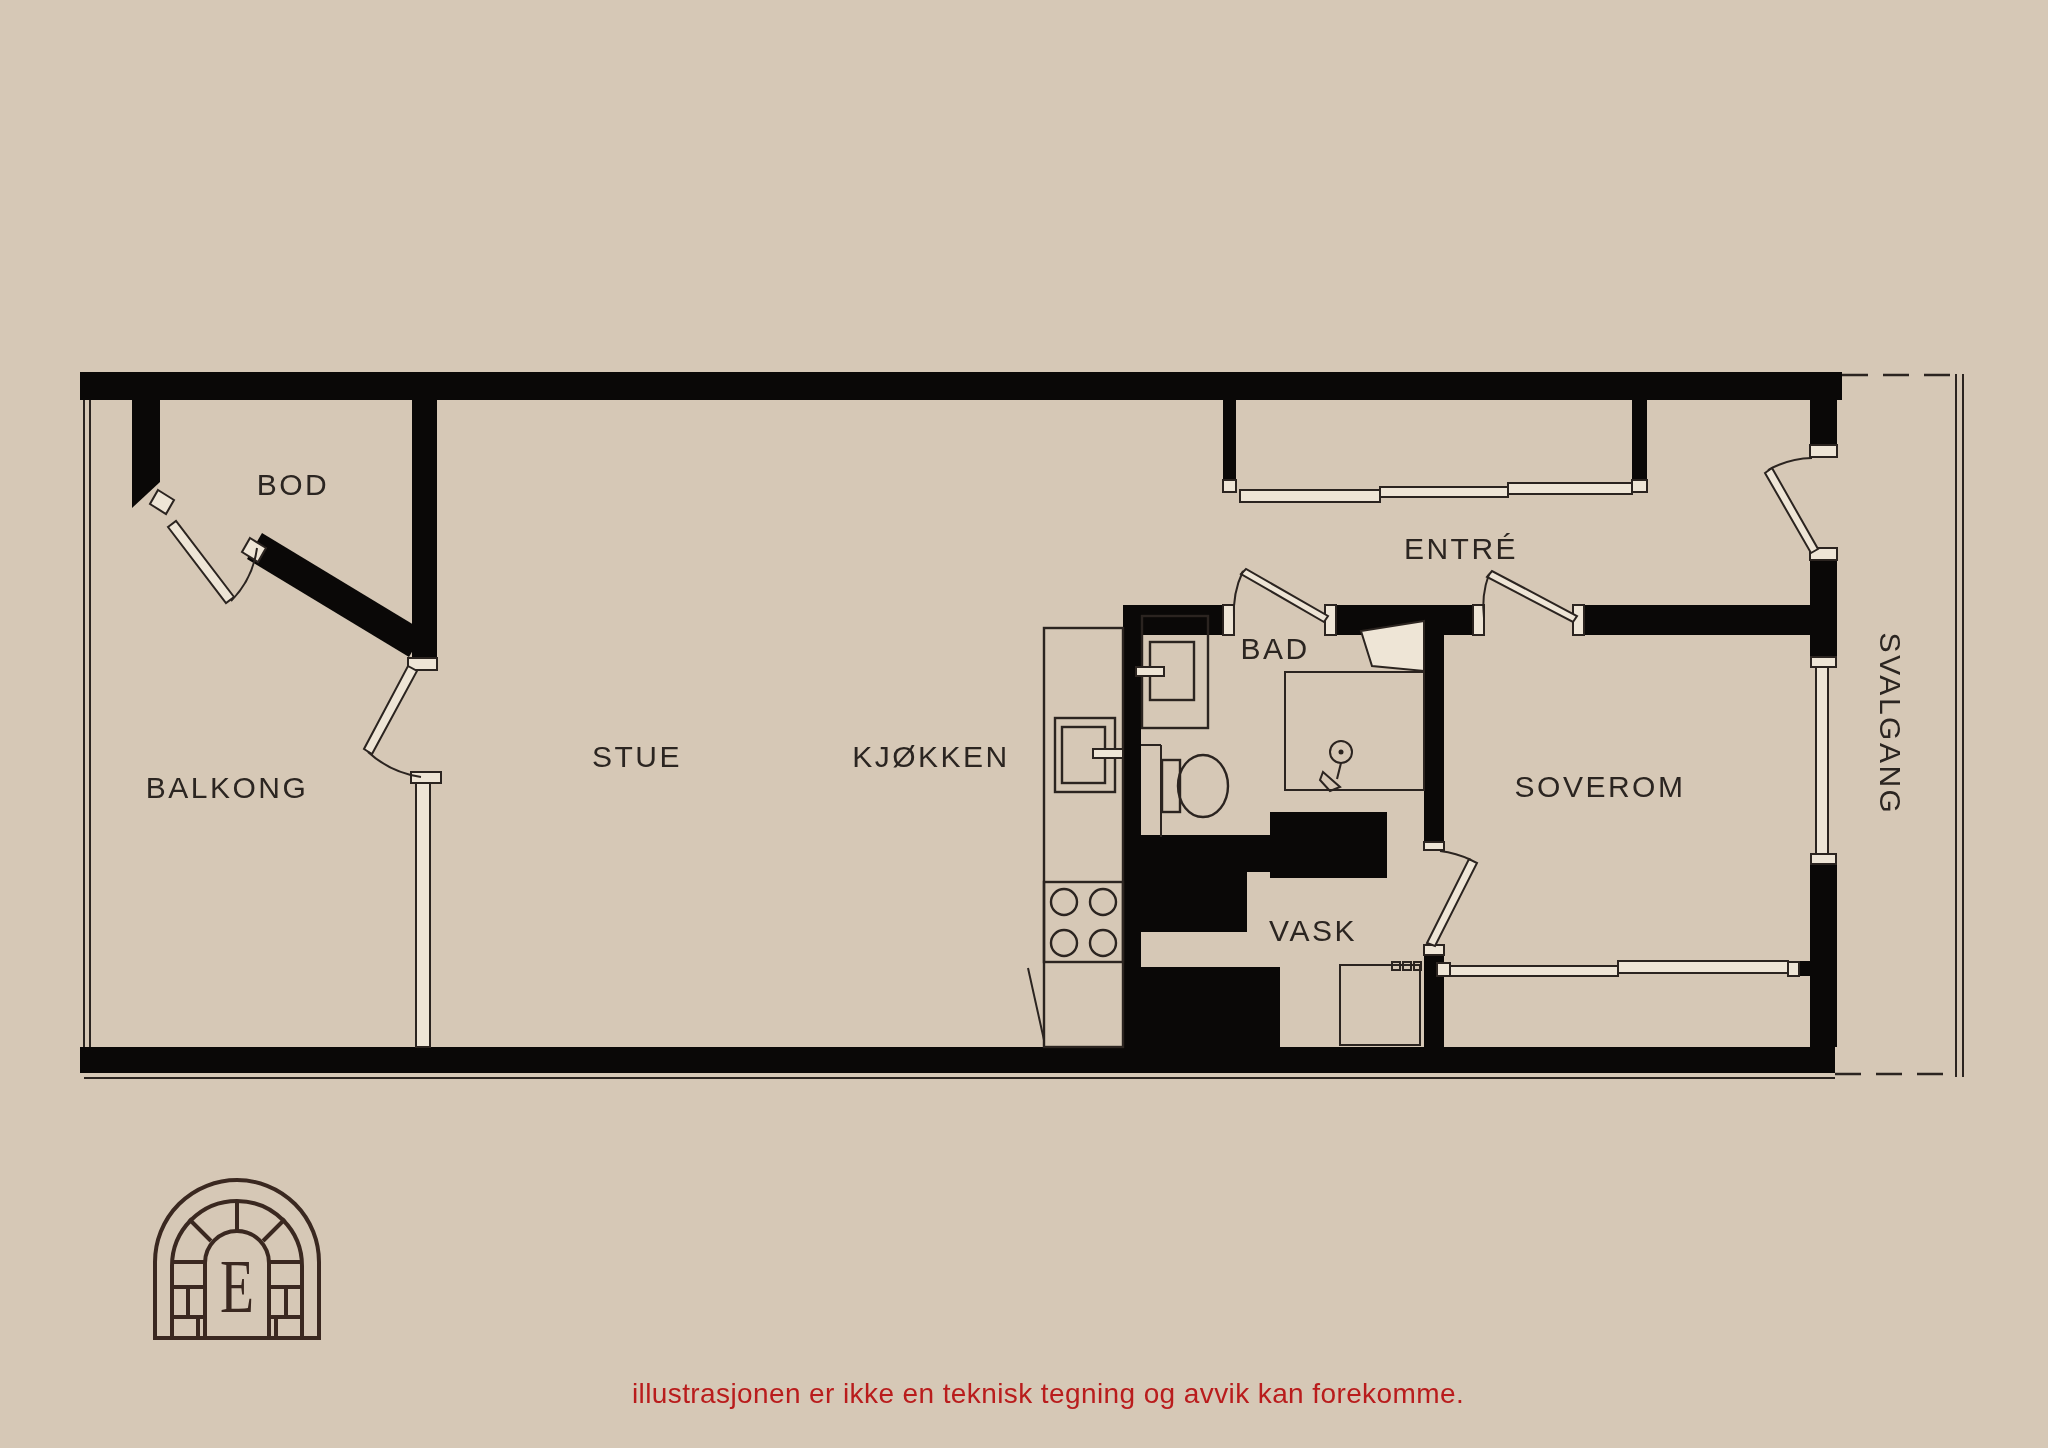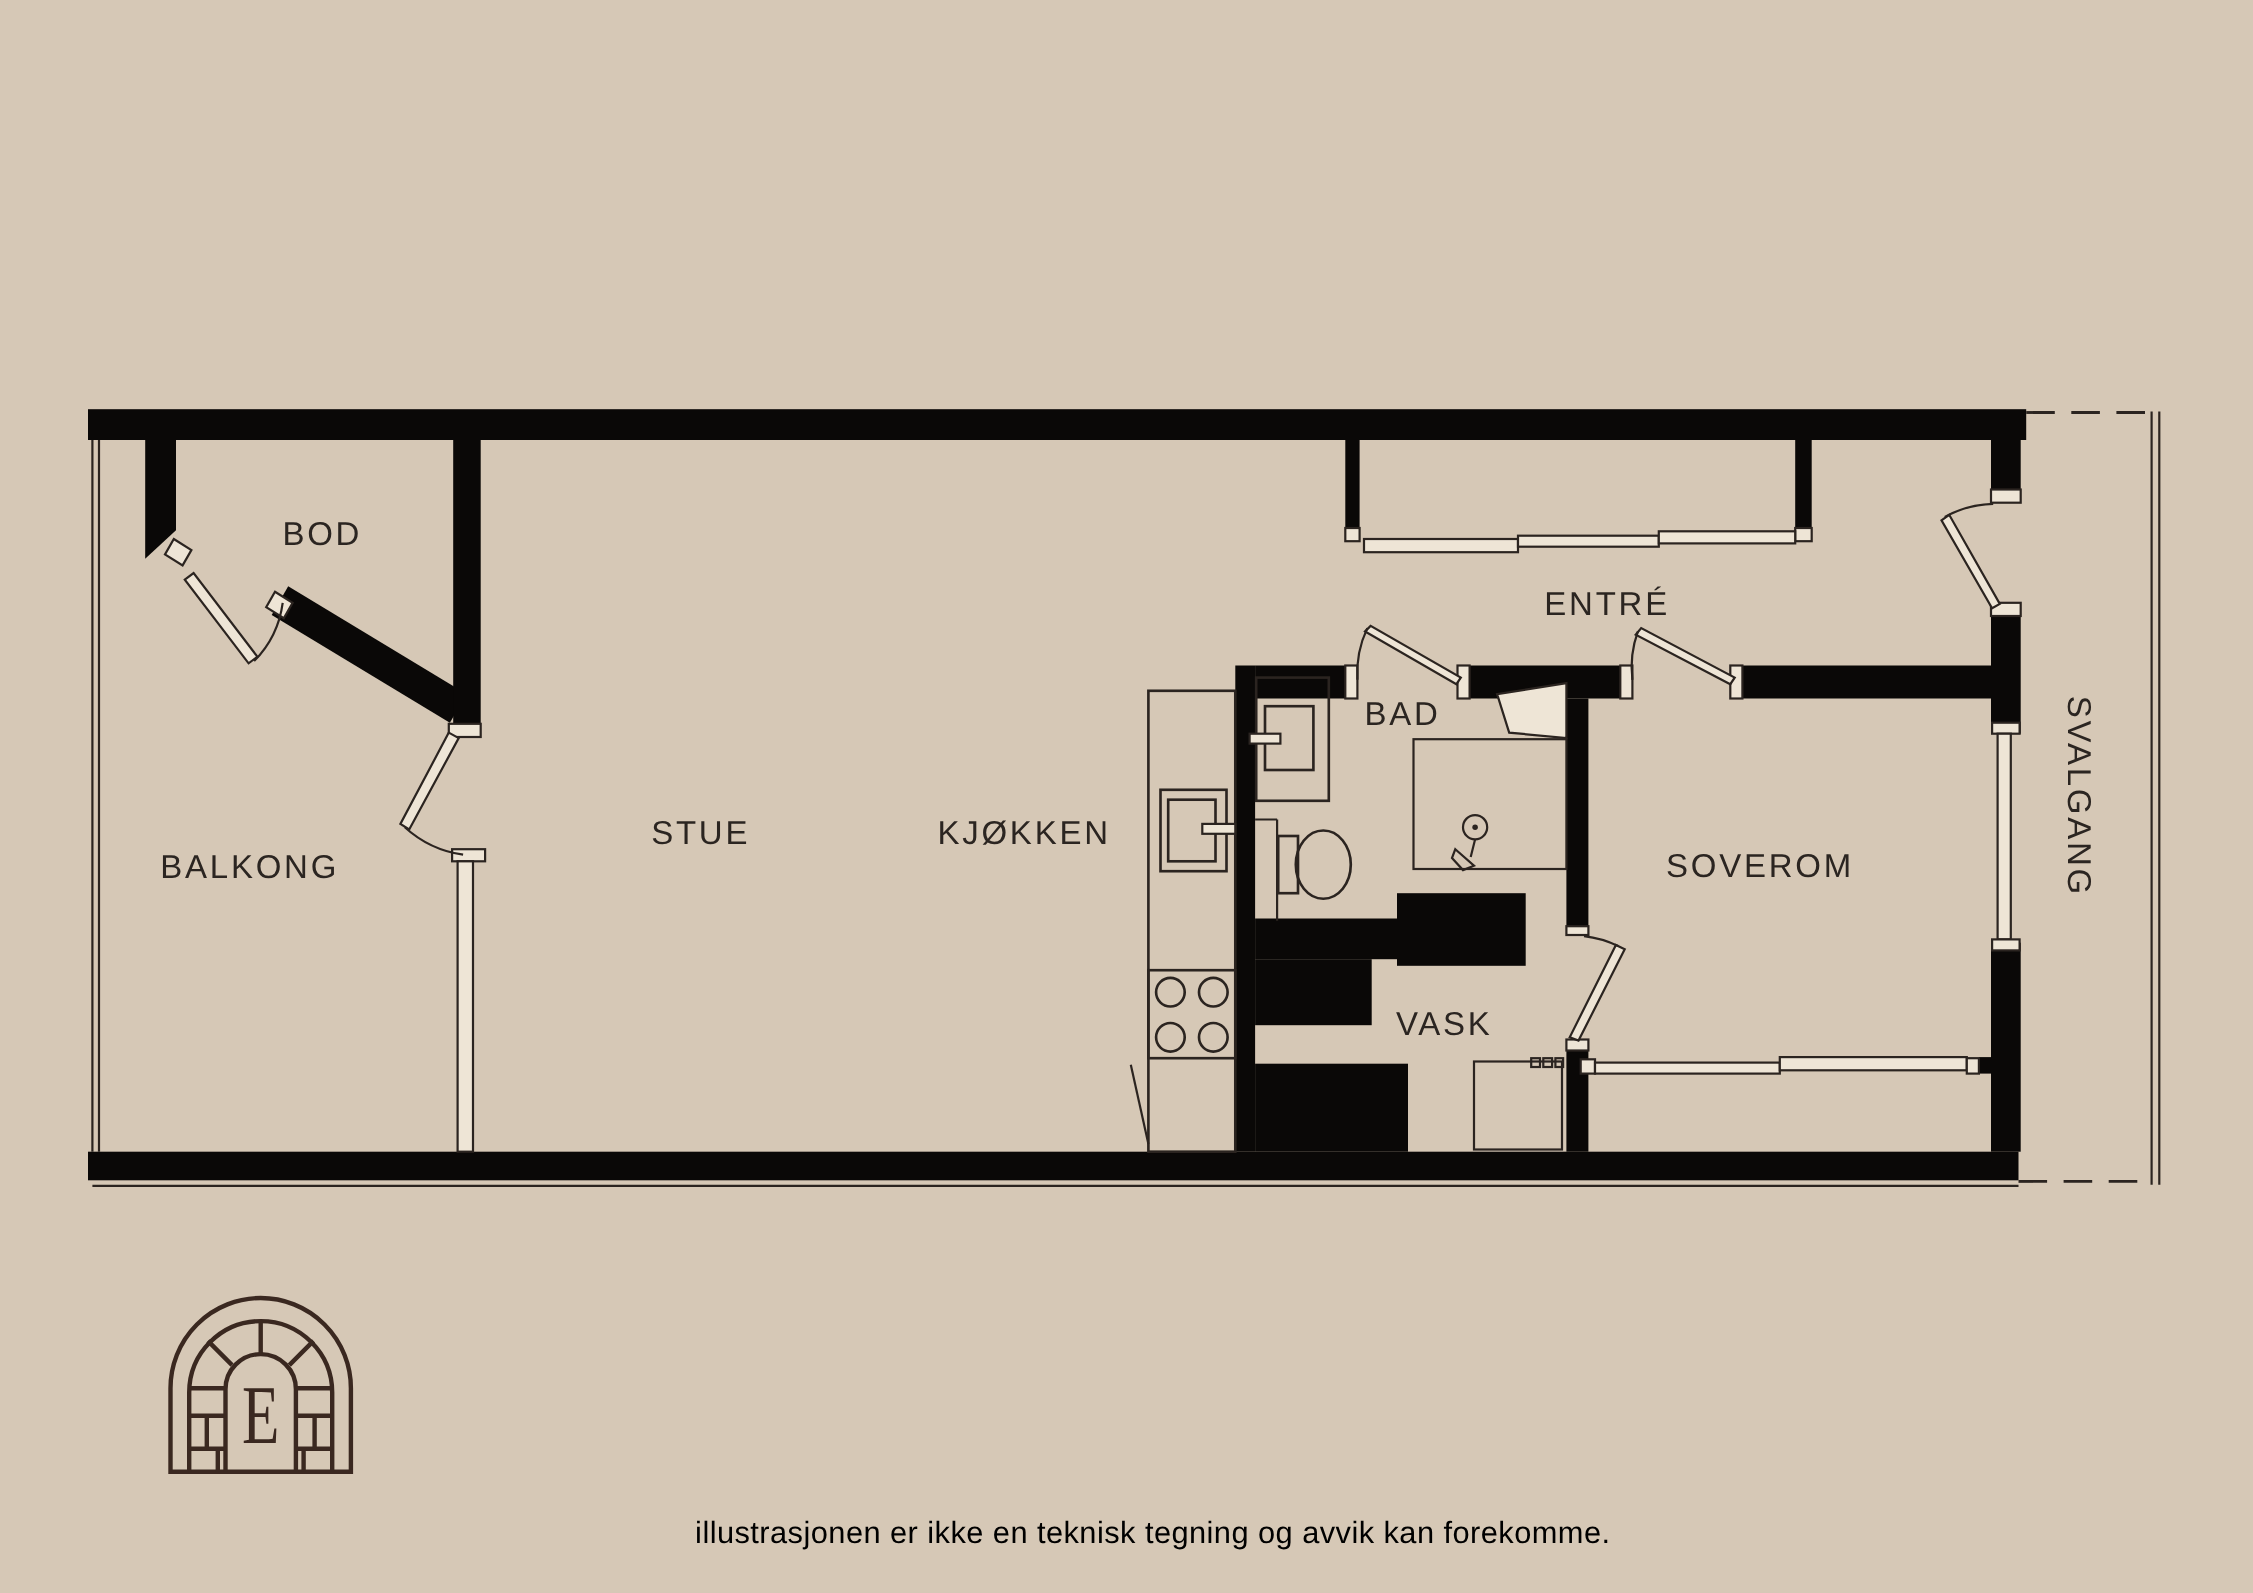--- a/index.html
+++ b/index.html
@@ -18,21 +18,21 @@
     letter-spacing:2.5px;
     fill:#2b2521;
   }
   .disclaimer{
     position:absolute;
     left:0;right:0;
     top:1378px;
     text-align:center;
     font-size:28px;
     letter-spacing:0.4px;
-    color:#000000;
+    color:#b91c1c;
     margin-left:48px;
   }
   .wall{fill:#0a0807;stroke:none;}
   .thin15{stroke:#2b2420;stroke-width:2;fill:none;}
   .pad{fill:#eee5d6;stroke:#2b2420;stroke-width:2;}
   .leaf{fill:#eee5d6;stroke:#2b2420;stroke-width:2;}
   .fixline{stroke:#2b2420;stroke-width:2.4;fill:none;}
   .dash{stroke:#2b2420;stroke-width:2.6;fill:none;stroke-dasharray:26 15;}
   .logo-line{stroke:#3a2820;stroke-width:4;fill:none;}
 </style>

